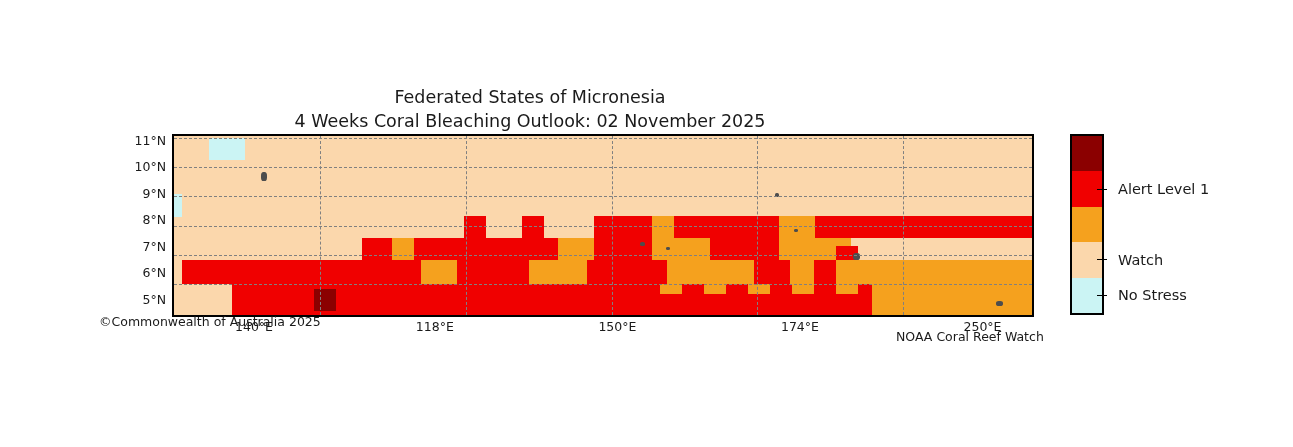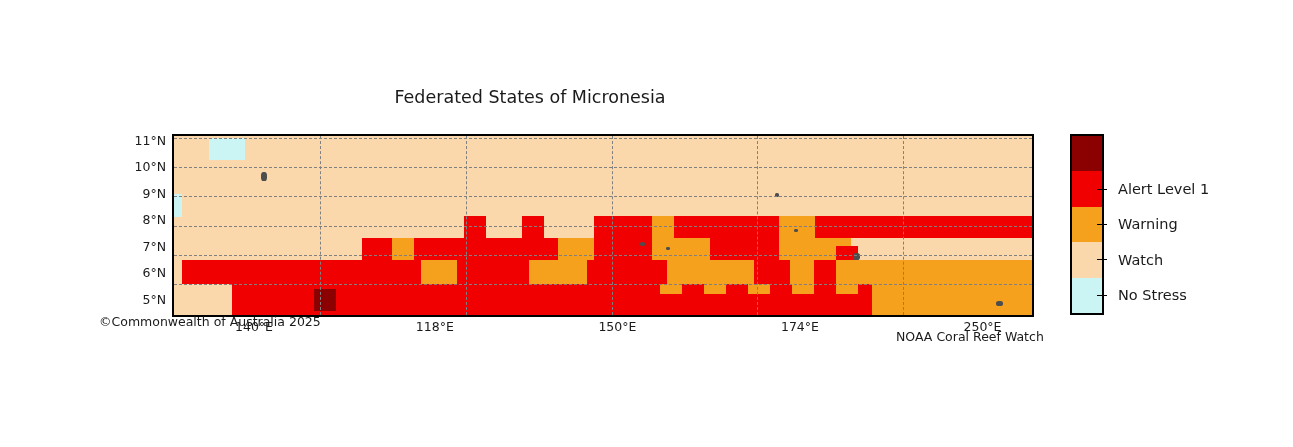--- a/index.html
+++ b/index.html
@@ -66,20 +66,21 @@
   .lgtick{width:10px;height:0;border-top:1.6px solid #000;margin-left:-7px;}
   .lglab{font-size:14.5px;color:#1a1a1a;margin-left:11px;white-space:nowrap;}
 </style>
 </head>
 <body>
 
 <div id="root">
 
   <div class="title">
     <div>Federated States of Micronesia</div>
+    <div>4 Weeks Coral Bleaching Outlook: 02 November 2025</div>
   </div>
 
   <div id="plot">
     <div id="cells">
         <i style="left: 35px; top: 2px; width: 36px; height: 22px; background: rgb(203, 244, 244);"></i>
         <i style="left: 0px; top: 58px; width: 8px; height: 23px; background: rgb(203, 244, 244);"></i>
         <i style="left: 605px; top: 80px; width: 36px; height: 22px; background: rgb(245, 161, 30);"></i>
         <i style="left: 641px; top: 80px; width: 217px; height: 22px; background: rgb(240, 0, 0);"></i>
         <i style="left: 420px; top: 80px; width: 36px; height: 22px; background: rgb(240, 0, 0);"></i>
         <i style="left: 290px; top: 80px; width: 22px; height: 22px; background: rgb(240, 0, 0);"></i>
@@ -175,24 +176,20 @@
         <s style="top: 0px; height: 35.4px; background: rgb(139, 0, 0);"></s>
         <s style="top: 35.4px; height: 35.4px; background: rgb(240, 0, 0);"></s>
         <s style="top: 70.8px; height: 35.4px; background: rgb(245, 161, 30);"></s>
         <s style="top: 106.2px; height: 35.4px; background: rgb(251, 215, 172);"></s>
         <s style="top: 141.6px; height: 35.4px; background: rgb(203, 244, 244);"></s>
       </div>
       <div class="lgrow" style="top: 37.4px; height: 35.4px;">
         <span class="lgtick"></span>
         <span class="lglab">Alert Level 1</span>
       </div>
-      <div class="lgrow" style="top: 72.8px; height: 35.4px;">
-        <span class="lgtick"></span>
-        <span class="lglab">Warning</span>
-      </div>
       <div class="lgrow" style="top: 108.2px; height: 35.4px;">
         <span class="lgtick"></span>
         <span class="lglab">Watch</span>
       </div>
       <div class="lgrow" style="top: 143.6px; height: 35.4px;">
         <span class="lgtick"></span>
         <span class="lglab">No Stress</span>
       </div>
     </div>
 

